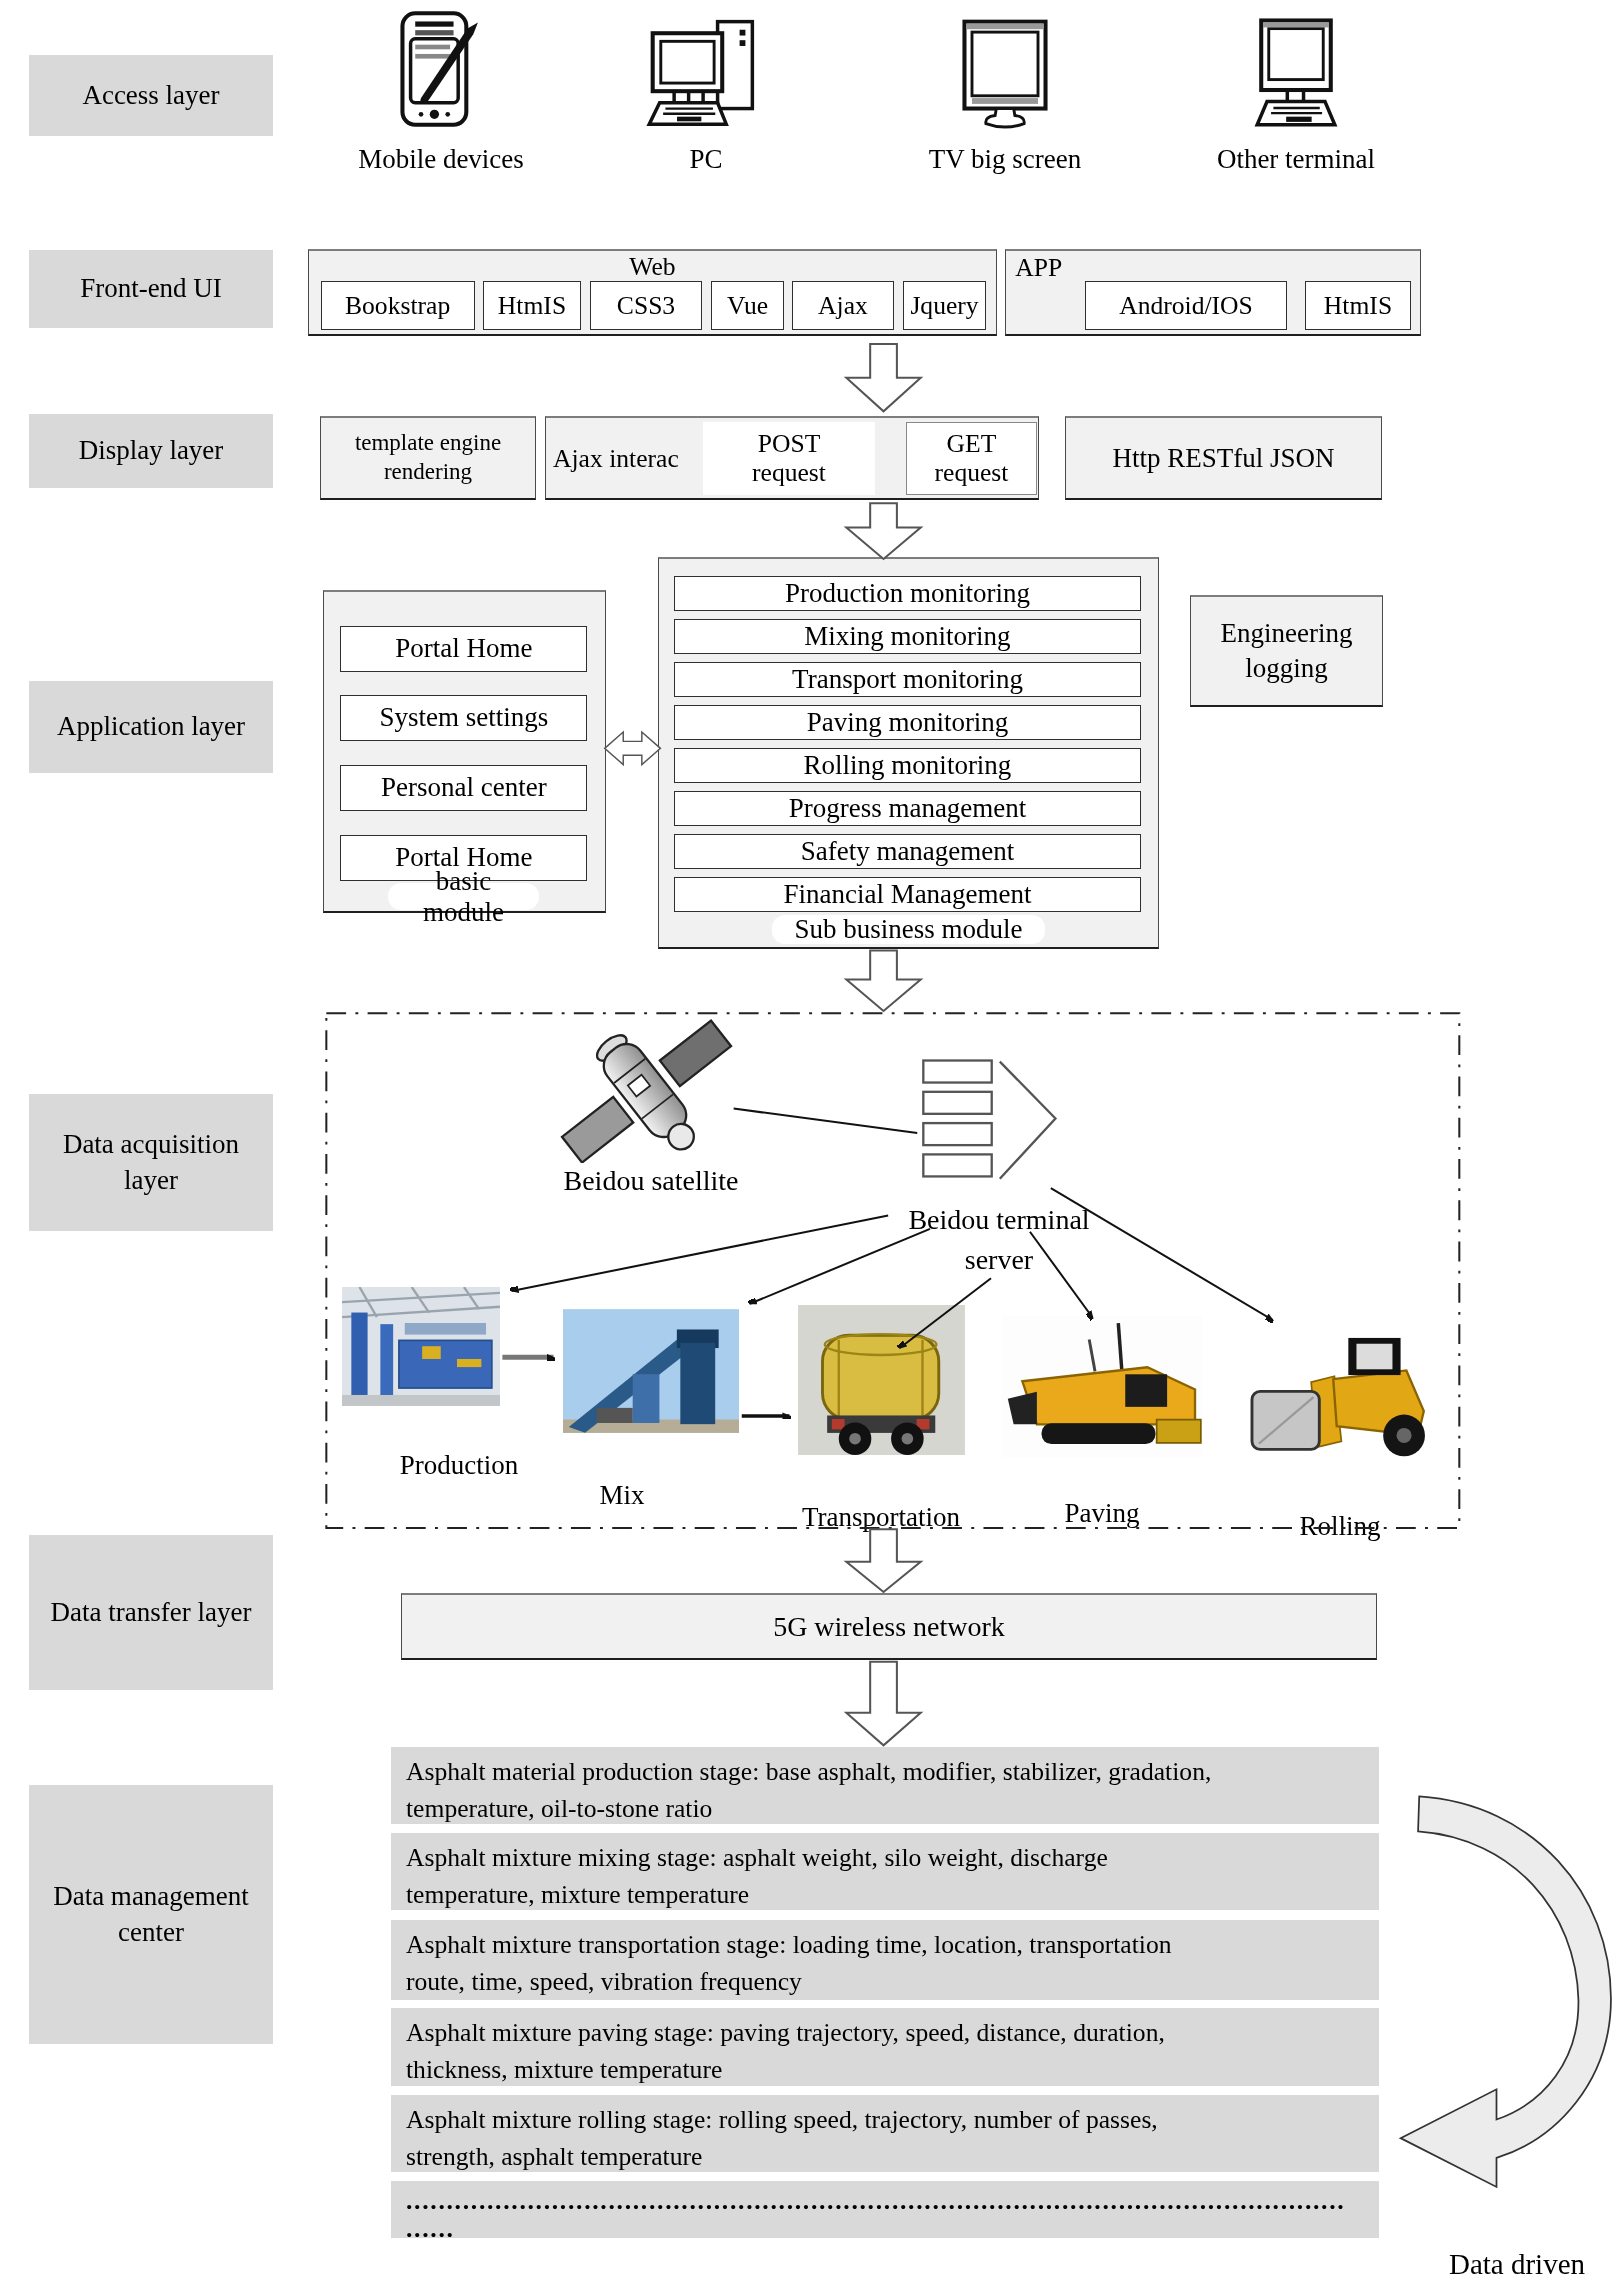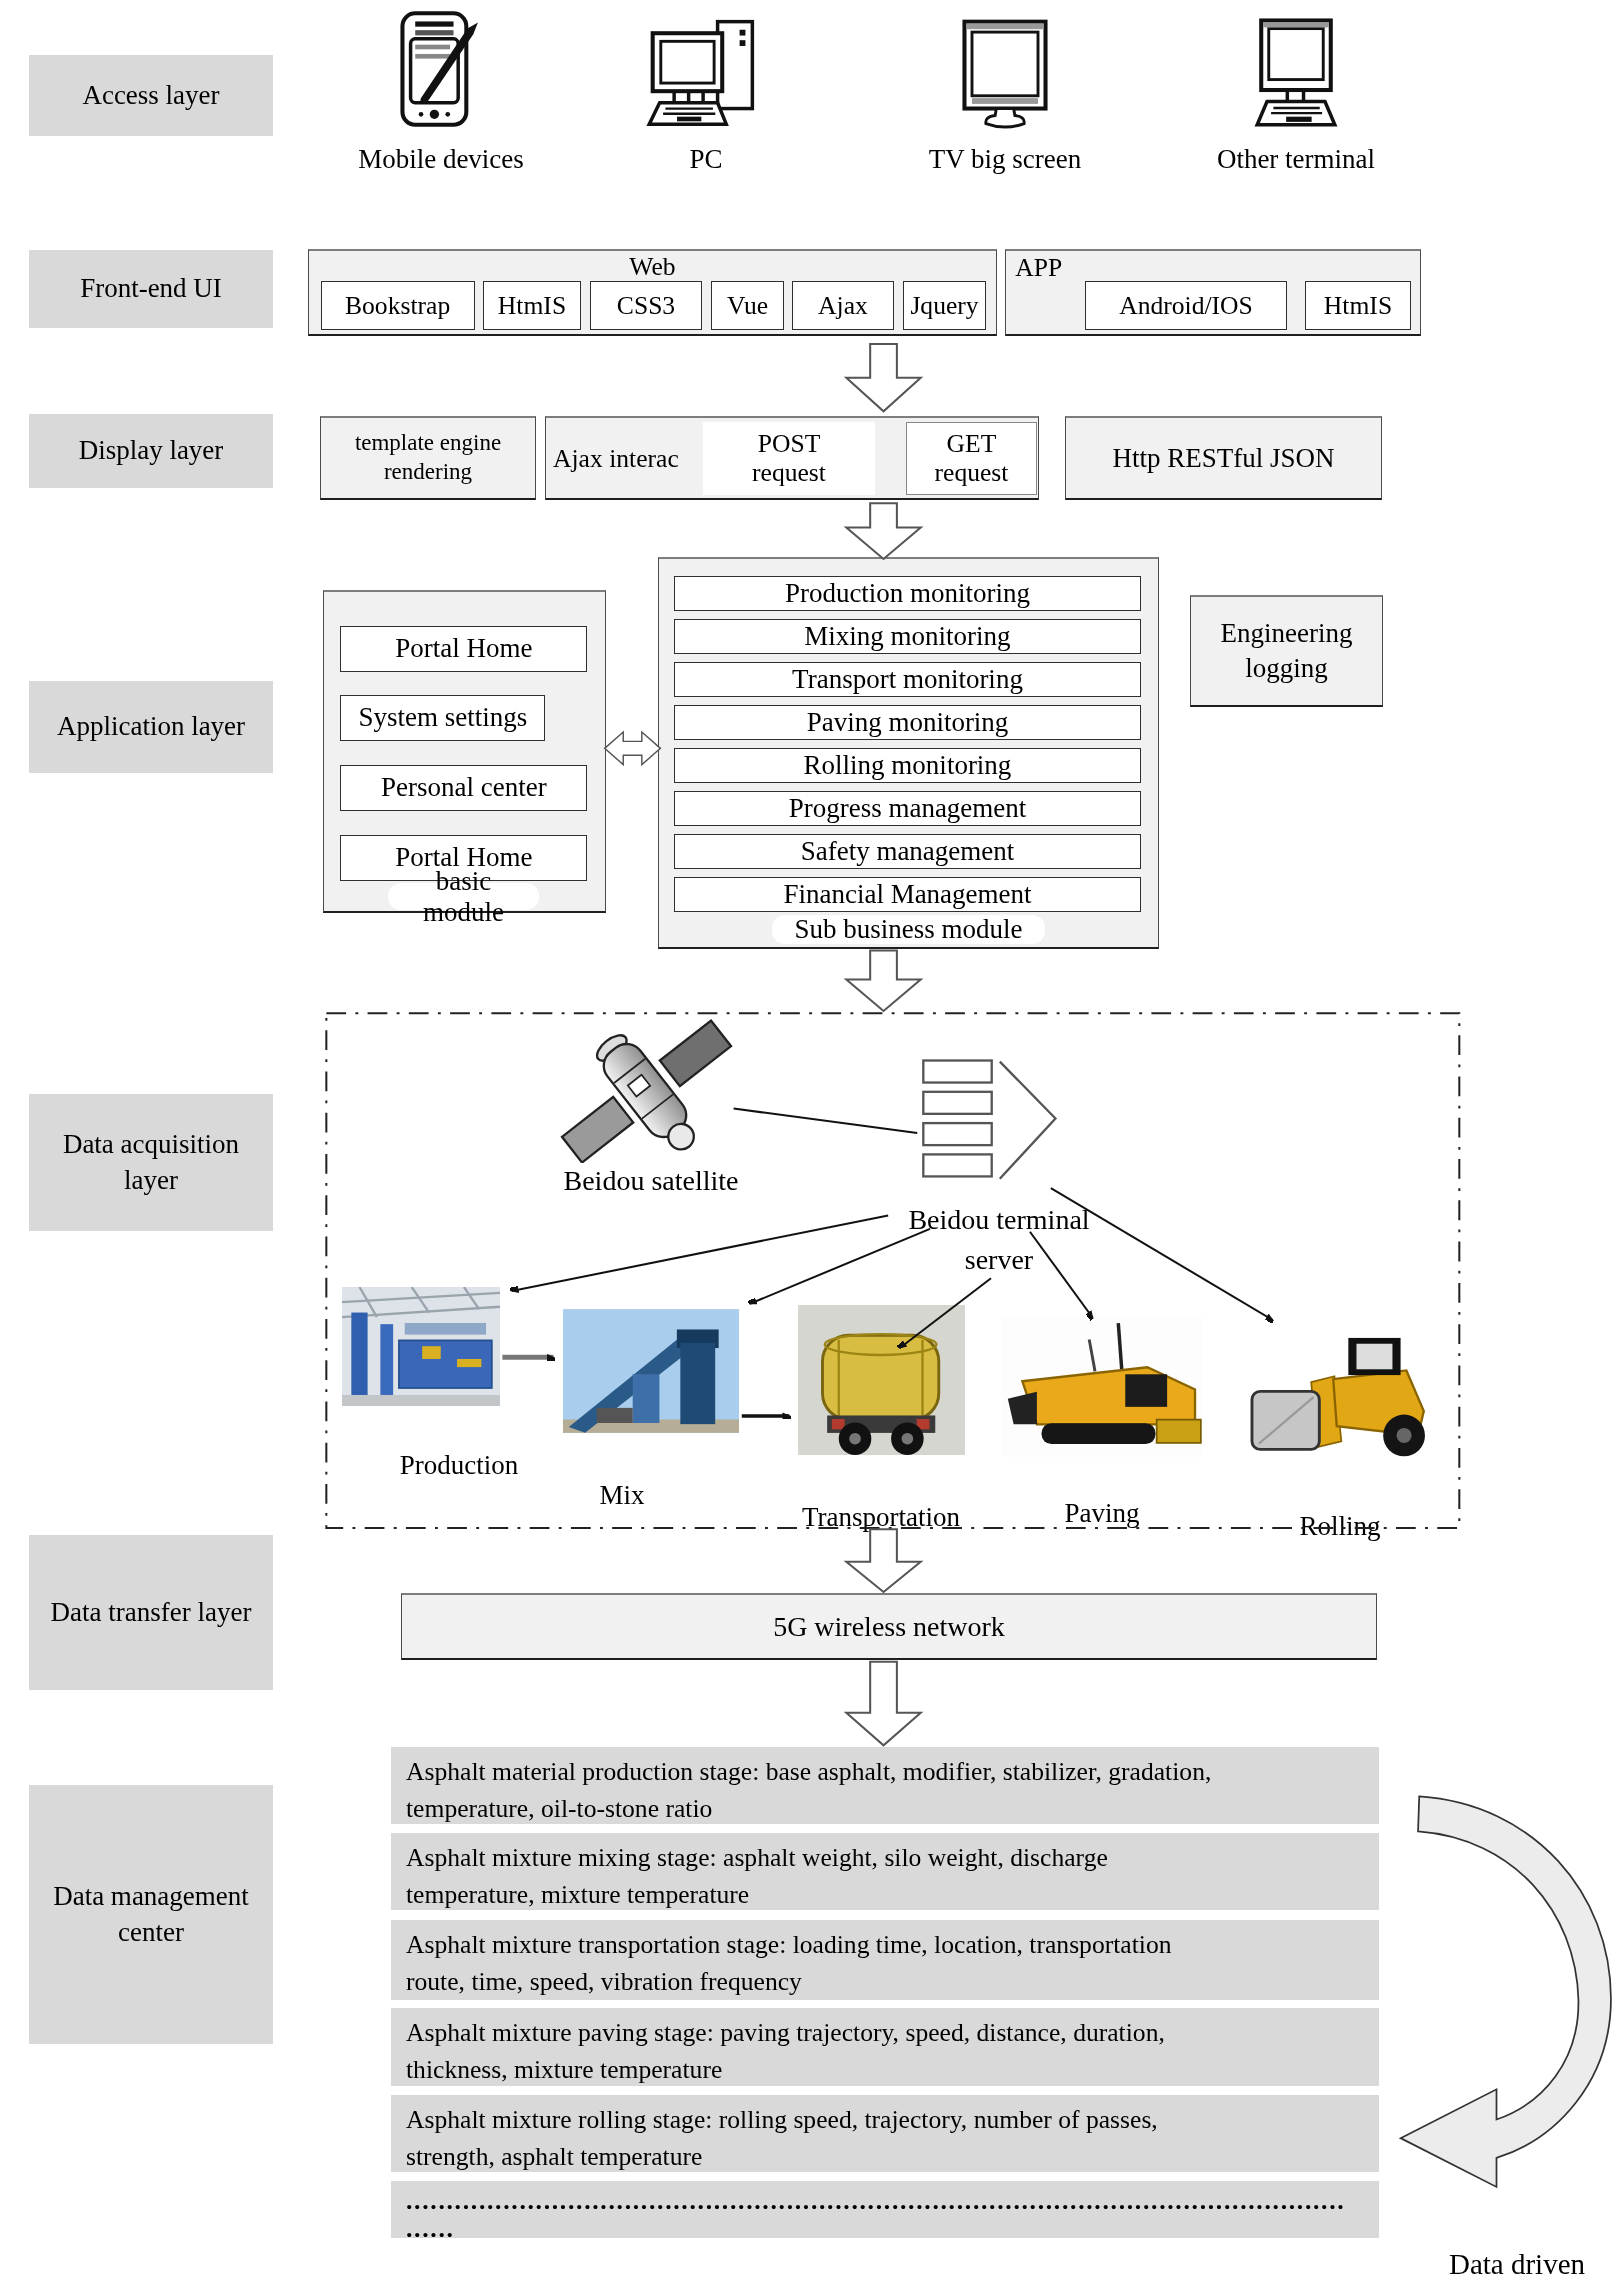--- a/index.html
+++ b/index.html
@@ -110,21 +110,21 @@
       <span style="display:inline-block;width:116px;">POST request</span>
     </div>
     <div class="wbox thin" style="left:352px;top:3.5px;width:131px;height:73px;border-color:#888;">
       <span style="display:inline-block;width:105px;">GET request</span>
     </div>
   </div>
   <div class="panel ctr" style="left:1065px;top:416px;width:317px;height:84px;font-size:27px;">Http RESTful JSON</div>
 
   <div class="panel" style="left:323px;top:590px;width:283px;height:323px;">
     <div class="wbox" style="left:16.3px;top:34px;width:247px;height:46px;font-size:27px;">Portal Home</div>
-    <div class="wbox" style="left:16.3px;top:103px;width:205px;height:46px;font-size:27px;">System settings</div>
+    <div class="wbox" style="left:16.3px;top:103px;width:247px;height:46px;font-size:27px;">System settings</div>
     <div class="wbox" style="left:16.3px;top:173px;width:247px;height:46px;font-size:27px;">Personal center</div>
     <div class="wbox" style="left:16.3px;top:243px;width:247px;height:46px;font-size:27px;">Portal Home</div>
     <div class="ctr whitestrip abs" style="left:64px;top:291px;width:151px;height:27px;font-size:27px;">basic module</div>
   </div>
 
   <div class="panel" style="left:658px;top:557px;width:501px;height:392px;">
     <div class="wbox" style="left:15px;top:17.4px;width:467px;height:35px;font-size:27px;">Production monitoring</div>
     <div class="wbox" style="left:15px;top:60px;width:467px;height:35px;font-size:27px;">Mixing monitoring</div>
     <div class="wbox" style="left:15px;top:103px;width:467px;height:35px;font-size:27px;">Transport monitoring</div>
     <div class="wbox" style="left:15px;top:146px;width:467px;height:35px;font-size:27px;">Paving monitoring</div>

